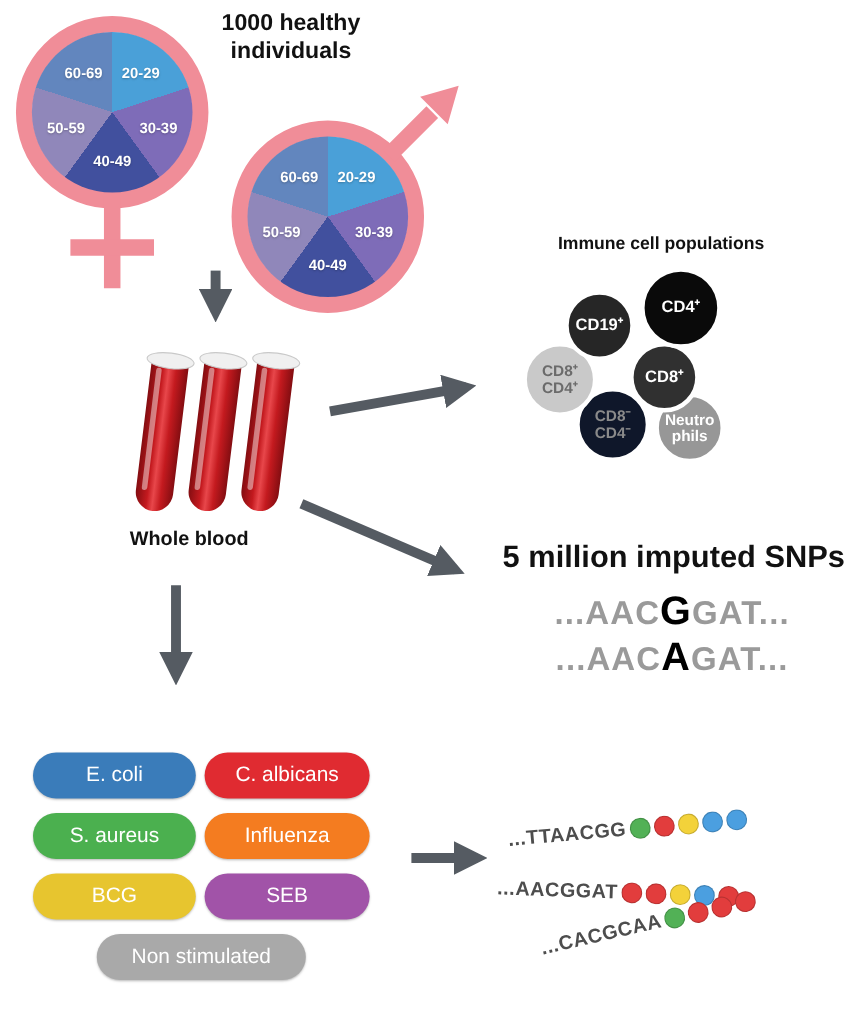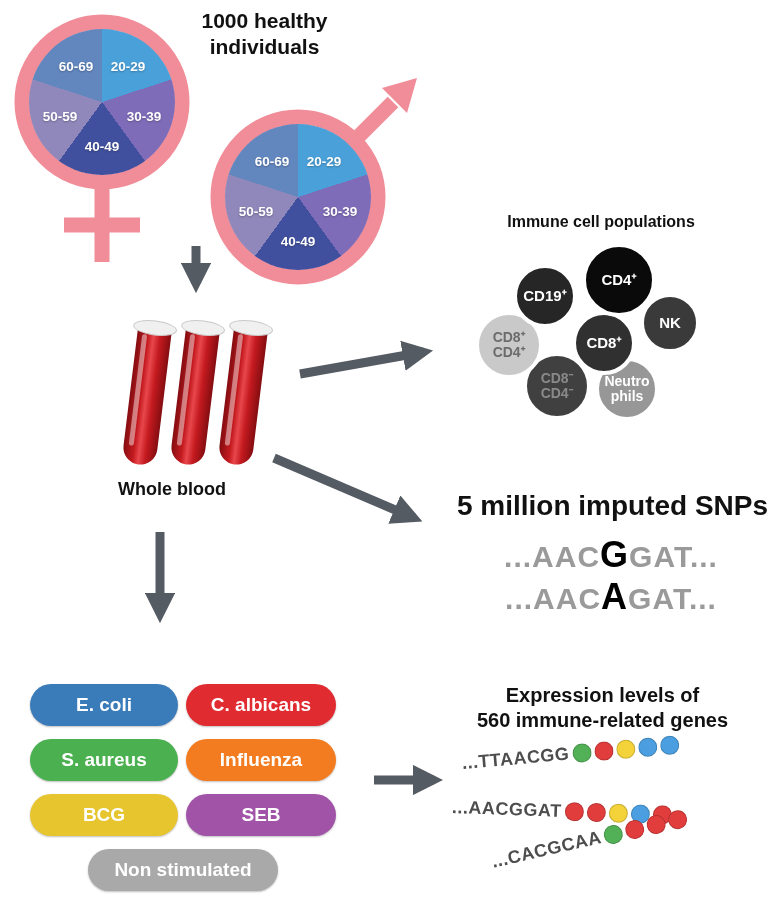--- a/index.html
+++ b/index.html
@@ -79,21 +79,21 @@
   }
   .s0{top:534px;}
   .s1{top:576px;}
   .snp-seq .dim{color:#9a9a9a;}
   .snp-seq .var{color:#000;font-size:36px;}
 
   
   .stim{
     position:absolute;height:42px;border-radius:21px;
     display:flex;align-items:center;justify-content:center;
-    color:#fff;font-weight:bold;font-size:19px;
+    color:#fff;font-weight:normal;font-size:19px;
     box-shadow:0 1px 2px rgba(0,0,0,0.25);
   }
   .st0{left:30px;top:684px;width:148px;}
   .st1{left:186px;top:684px;width:150px;}
   .st2{left:30px;top:739px;width:148px;}
   .st3{left:186px;top:739px;width:150px;}
   .st4{left:30px;top:794px;width:148px;}
   .st5{left:186px;top:794px;width:150px;}
   .st6{left:88px;top:849px;width:190px;}
 
@@ -174,43 +174,40 @@
     <div class="tube t3">
         <div class="tube-rim"></div>
         <div class="tube-body"></div>
       </div>
   </div>
   <div class="title blood-label">Whole blood</div>
 
   <div class="title cells-title">Immune cell populations</div>
   <div class="cell c0" style="background-color: rgb(38, 38, 38); color: rgb(255, 255, 255);">CD19⁺</div>
   <div class="cell c1" style="background-color: rgb(10, 10, 10); color: rgb(255, 255, 255);">CD4⁺</div>
-  <div class="cell c2" style="background-color: rgb(58, 58, 58); color: rgb(255, 255, 255);">NK</div>
   <div class="cell c3" style="background-color: rgb(48, 48, 48); color: rgb(255, 255, 255);">CD8⁺</div>
   <div class="cell c4" style="background-color: rgb(201, 201, 201); color: rgb(107, 107, 107);">CD8⁺
 CD4⁺</div>
-  <div class="cell c6" style="background-color: #404040; color: rgb(138, 138, 138);">CD8⁻
+  <div class="cell c6" style="background-color: #0f172a; color: rgb(138, 138, 138);">CD8⁻
 CD4⁻</div>
   <div class="cell c7" style="background-color: rgb(151, 151, 151); color: rgb(255, 255, 255);">Neutro
 phils</div>
 
   <div class="title snp-title">5 million imputed SNPs</div>
   <div class="snp-seq s0"><span class="dim">...AAC</span><span class="var">G</span><span class="dim">GAT...</span></div>
   <div class="snp-seq s1"><span class="dim">...AAC</span><span class="var">A</span><span class="dim">GAT...</span></div>
 
   <div class="stim st0" style="background-color: rgb(58, 124, 186);">E. coli</div>
   <div class="stim st1" style="background-color: rgb(224, 43, 49);">C. albicans</div>
   <div class="stim st2" style="background-color: rgb(75, 176, 79);">S. aureus</div>
   <div class="stim st3" style="background-color: rgb(244, 124, 32);">Influenza</div>
   <div class="stim st4" style="background-color: rgb(231, 197, 47);">BCG</div>
   <div class="stim st5" style="background-color: rgb(161, 83, 168);">SEB</div>
   <div class="stim st6" style="background-color: rgb(169, 169, 169);">Non stimulated</div>
 
-  <div class="title expr-title">Expression levels of
-560 immune-related genes</div>
 
   <div class="expr-seq e0">
     <span class="expr-text">...TTAACGG</span>
     <span class="bead" style="background-color: rgb(82, 177, 86);"></span>
     <span class="bead" style="background-color: rgb(226, 61, 61);"></span>
     <span class="bead" style="background-color: rgb(243, 210, 58);"></span>
     <span class="bead" style="background-color: rgb(75, 159, 224);"></span>
     <span class="bead" style="background-color: rgb(75, 159, 224);"></span>
   </div>
   <div class="expr-seq e1">

